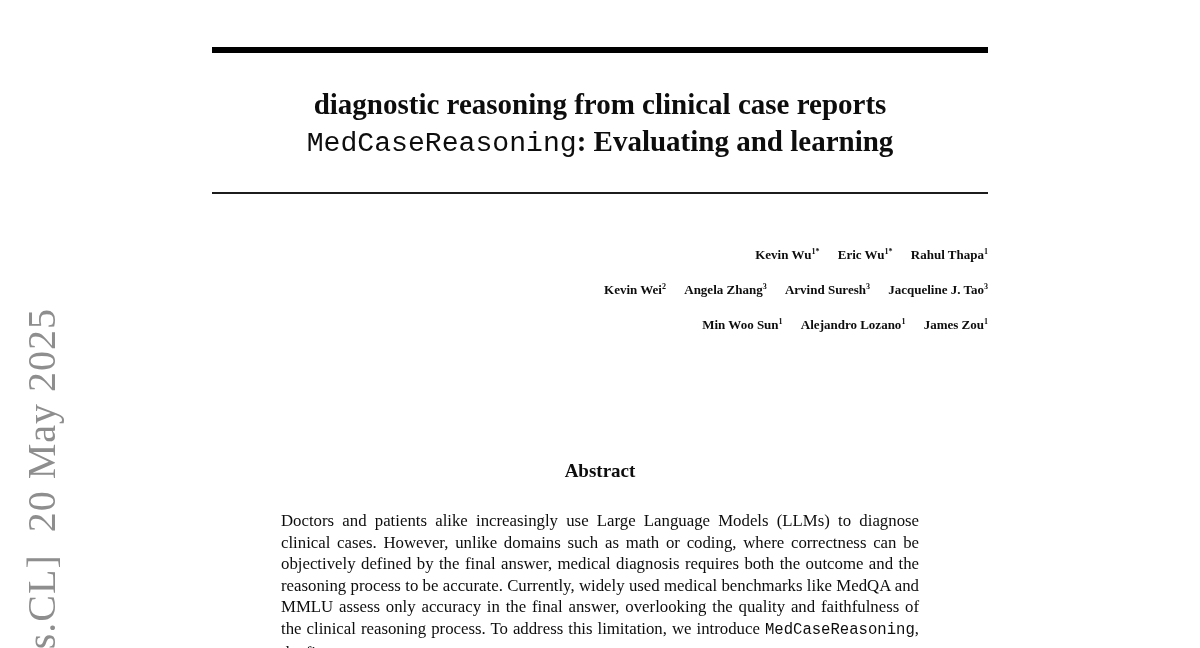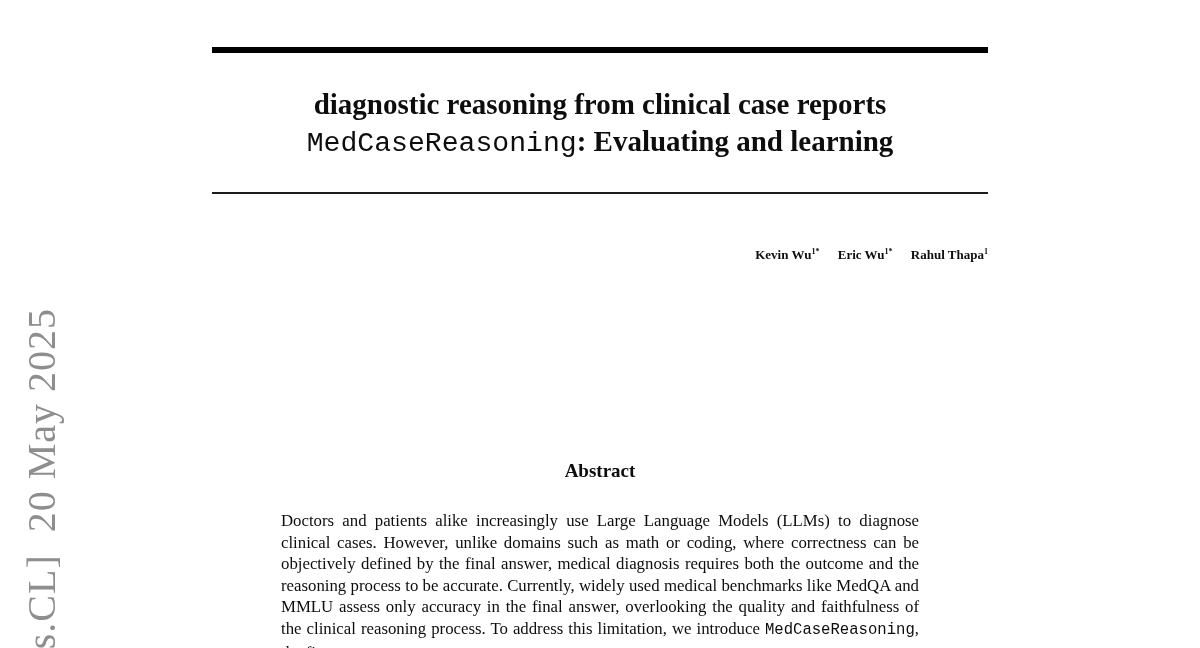--- a/index.html
+++ b/index.html
@@ -99,20 +99,31 @@
   </h1>
 
   <div class="rule-thin"></div>
 
   <div class="authors">
     <div class="author-row">
       <span class="author"><span>Kevin Wu</span><sup>1*</sup></span>
       <span class="author"><span>Eric Wu</span><sup>1*</sup></span>
       <span class="author"><span>Rahul Thapa</span><sup>1</sup></span>
     </div>
+    <div class="author-row">
+      <span class="author"><span>Kevin Wei</span><sup>2</sup></span>
+      <span class="author"><span>Angela Zhang</span><sup>3</sup></span>
+      <span class="author"><span>Arvind Suresh</span><sup>3</sup></span>
+      <span class="author"><span>Jacqueline J. Tao</span><sup>3</sup></span>
+    </div>
+    <div class="author-row">
+      <span class="author"><span>Min Woo Sun</span><sup>1</sup></span>
+      <span class="author"><span>Alejandro Lozano</span><sup>1</sup></span>
+      <span class="author"><span>James Zou</span><sup>1</sup></span>
+    </div>
   </div>
 
 
   <h2 class="abstract-heading">Abstract</h2>
 
   <p class="abstract-body"><span>Doctors and patients alike increasingly use Large Language Models (LLMs) to diagnose clinical cases. However, unlike domains such as math or coding, where correctness can be objectively defined by the final answer, medical diagnosis requires both the outcome and the reasoning process to be accurate. Currently, widely used medical benchmarks like MedQA and MMLU assess only accuracy in the final answer, overlooking the quality and faithfulness of the clinical reasoning process. To address this limitation, we introduce </span><span class="mono-inline">MedCaseReasoning</span><span>, the first</span></p>
 
 </div>
 
 </body></html>

